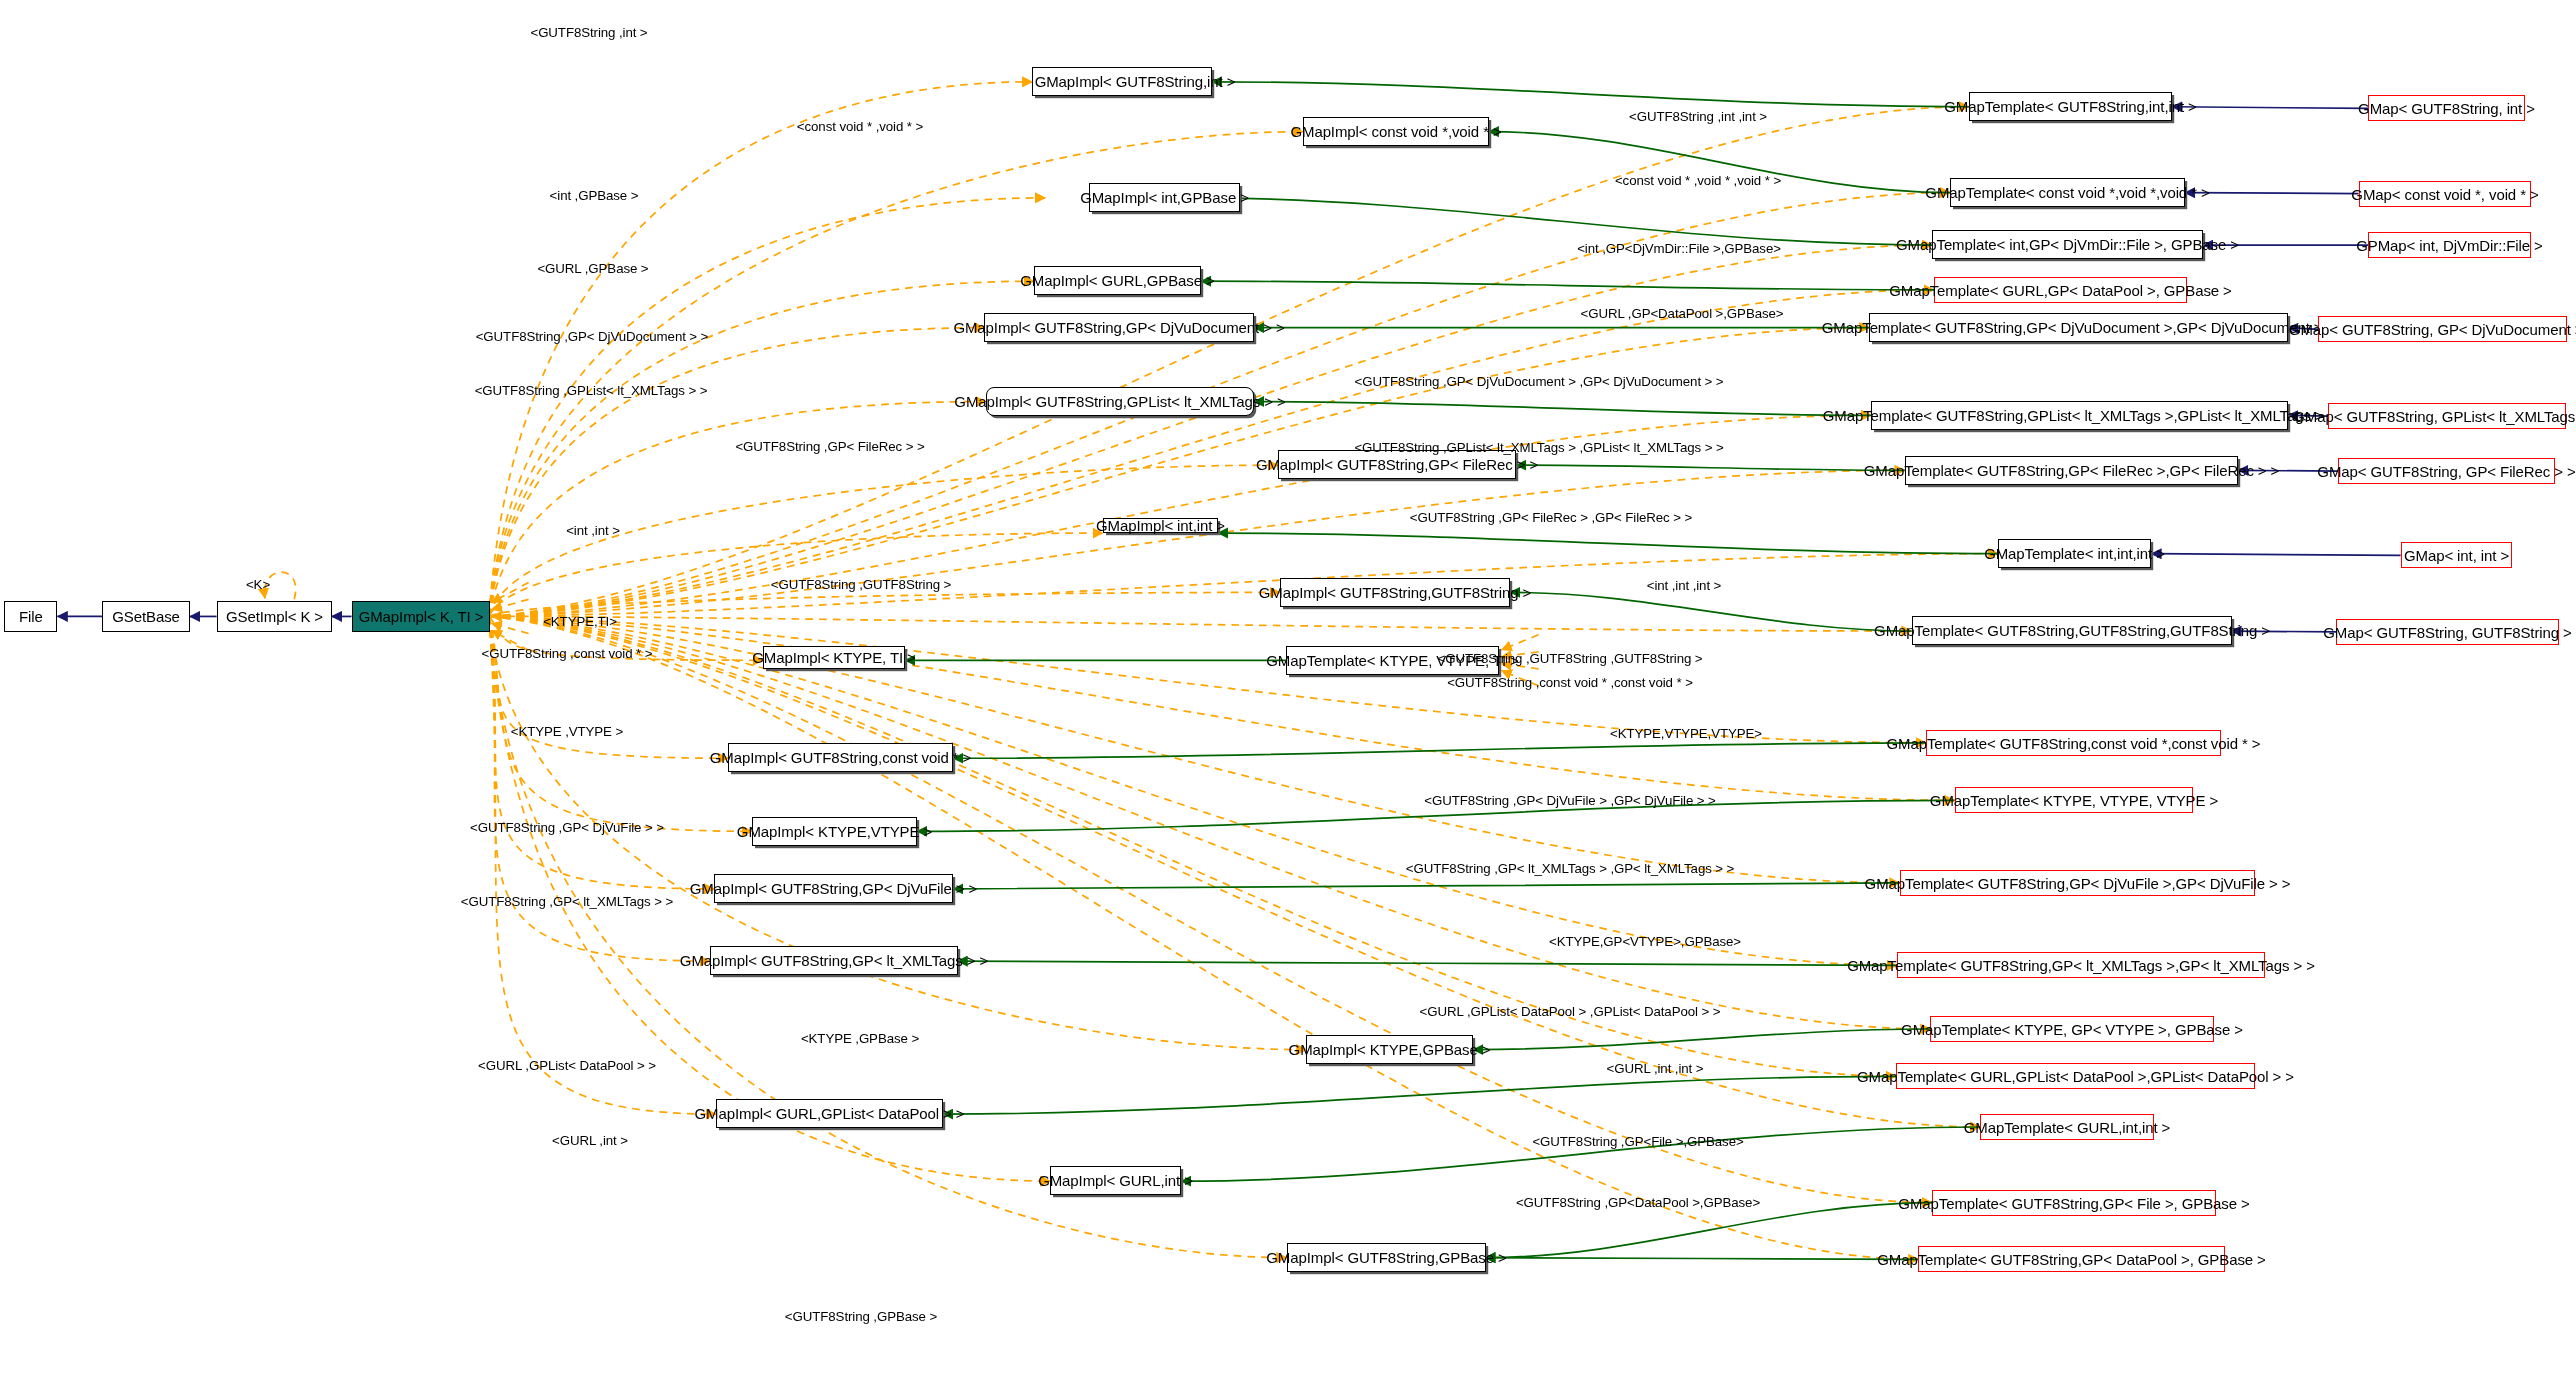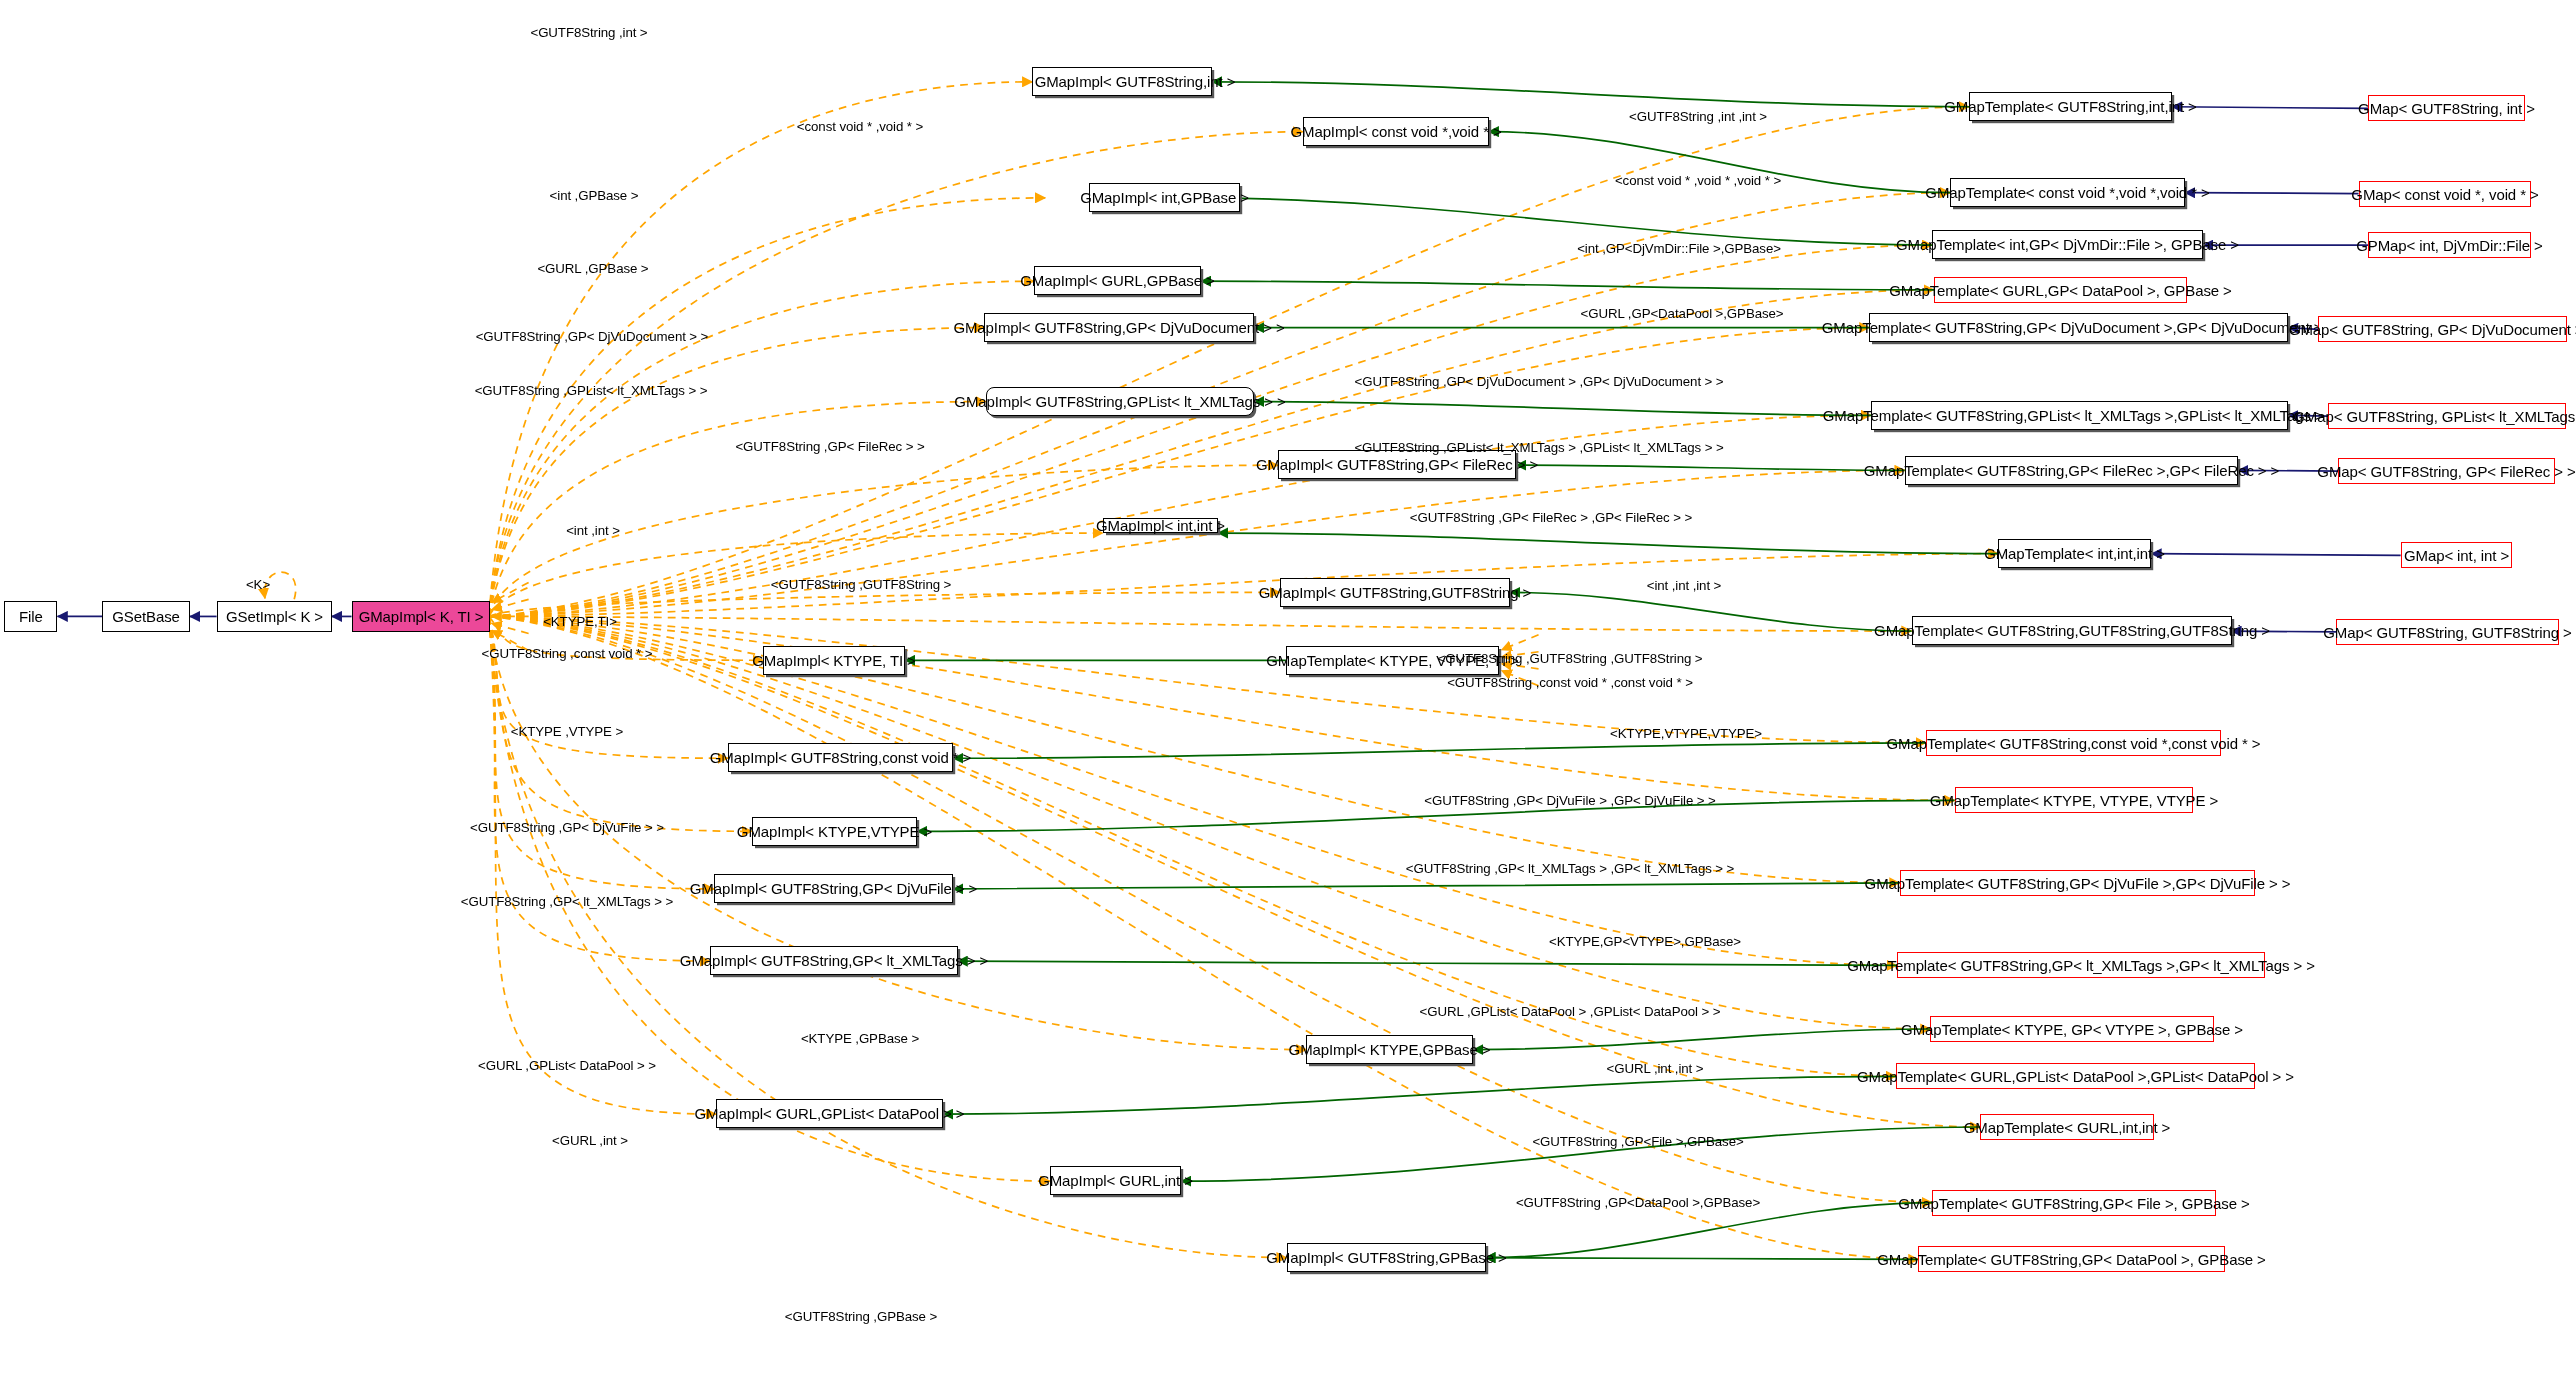--- a/index.html
+++ b/index.html
@@ -44,21 +44,21 @@
   }
   
   .node.shadow {
     box-shadow: 2.6px 2.6px 0 -0.4px #585858;
   }
   .node.red {
     border-color: #ff0000;
     box-shadow: none;
   }
   .node.current {
-    background: #ec4899;
+    background: #0f766e;
     border-color: #000000;
   }
   .edge-label {
     position: absolute;
     font-size: 13.3px;
     line-height: 1;
     color: #000000;
     white-space: nowrap;
     background: transparent;
     z-index: 6;
@@ -172,21 +172,21 @@
       <div class="node current" style="left: 352px; top: 601px; width: 138px; height: 31px;">GMapImpl&lt; K, TI &gt;</div>
       <div class="node shadow" style="left: 1032px; top: 67px; width: 180px; height: 29px; padding-left: 32px;">GMapImpl&lt; GUTF8String,int &gt;</div>
       <div class="node shadow" style="left: 1303px; top: 117px; width: 186px; height: 29px;">GMapImpl&lt; const void *,void * &gt;</div>
       <div class="node shadow" style="left: 1045px; top: 183px; width: 151px; height: 29px; margin-left: 44px;">GMapImpl&lt; int,GPBase &gt;</div>
       <div class="node shadow" style="left: 1034px; top: 266px; width: 167px; height: 29px;">GMapImpl&lt; GURL,GPBase &gt;</div>
       <div class="node shadow" style="left: 984px; top: 313px; width: 270px; height: 29px;">GMapImpl&lt; GUTF8String,GP&lt; DjVuDocument &gt; &gt;</div>
       <div class="node shadow" style="left: 986px; top: 387px; width: 268px; height: 29px; border-radius: 8px;">GMapImpl&lt; GUTF8String,GPList&lt; lt_XMLTags &gt; &gt;</div>
       <div class="node shadow" style="left: 1278px; top: 450px; width: 238px; height: 29px;">GMapImpl&lt; GUTF8String,GP&lt; FileRec &gt; &gt;</div>
       <div class="node shadow" style="left: 1103px; top: 518px; width: 115px; height: 15px;">GMapImpl&lt; int,int &gt;</div>
       <div class="node shadow" style="left: 1280px; top: 578px; width: 230px; height: 29px;">GMapImpl&lt; GUTF8String,GUTF8String &gt;</div>
-      <div class="node shadow" style="left: 763px; top: 646px; width: 142px; height: 29px;">GMapImpl&lt; KTYPE, TI &gt;</div>
+      <div class="node shadow" style="left: 763px; top: 646px; width: 142px; height: 23px;">GMapImpl&lt; KTYPE, TI &gt;</div>
       <div class="node shadow" style="left: 728px; top: 743px; width: 225px; height: 29px;">GMapImpl&lt; GUTF8String,const void * &gt;</div>
       <div class="node shadow" style="left: 752px; top: 817px; width: 165px; height: 29px;">GMapImpl&lt; KTYPE,VTYPE &gt;</div>
       <div class="node shadow" style="left: 714px; top: 874px; width: 239px; height: 29px;">GMapImpl&lt; GUTF8String,GP&lt; DjVuFile &gt; &gt;</div>
       <div class="node shadow" style="left: 710px; top: 946px; width: 248px; height: 29px;">GMapImpl&lt; GUTF8String,GP&lt; lt_XMLTags &gt; &gt;</div>
       <div class="node shadow" style="left: 1306px; top: 1035px; width: 167px; height: 29px;">GMapImpl&lt; KTYPE,GPBase &gt;</div>
       <div class="node shadow" style="left: 716px; top: 1099px; width: 227px; height: 29px;">GMapImpl&lt; GURL,GPList&lt; DataPool &gt; &gt;</div>
       <div class="node shadow" style="left: 1050px; top: 1166px; width: 131px; height: 29px;">GMapImpl&lt; GURL,int &gt;</div>
       <div class="node shadow" style="left: 1287px; top: 1243px; width: 199px; height: 29px;">GMapImpl&lt; GUTF8String,GPBase &gt;</div>
       <div class="node shadow" style="left: 1969px; top: 92px; width: 203px; height: 29px;">GMapTemplate&lt; GUTF8String,int,int &gt;</div>
       <div class="node shadow" style="left: 1950px; top: 178px; width: 235px; height: 29px;">GMapTemplate&lt; const void *,void *,void * &gt;</div>

